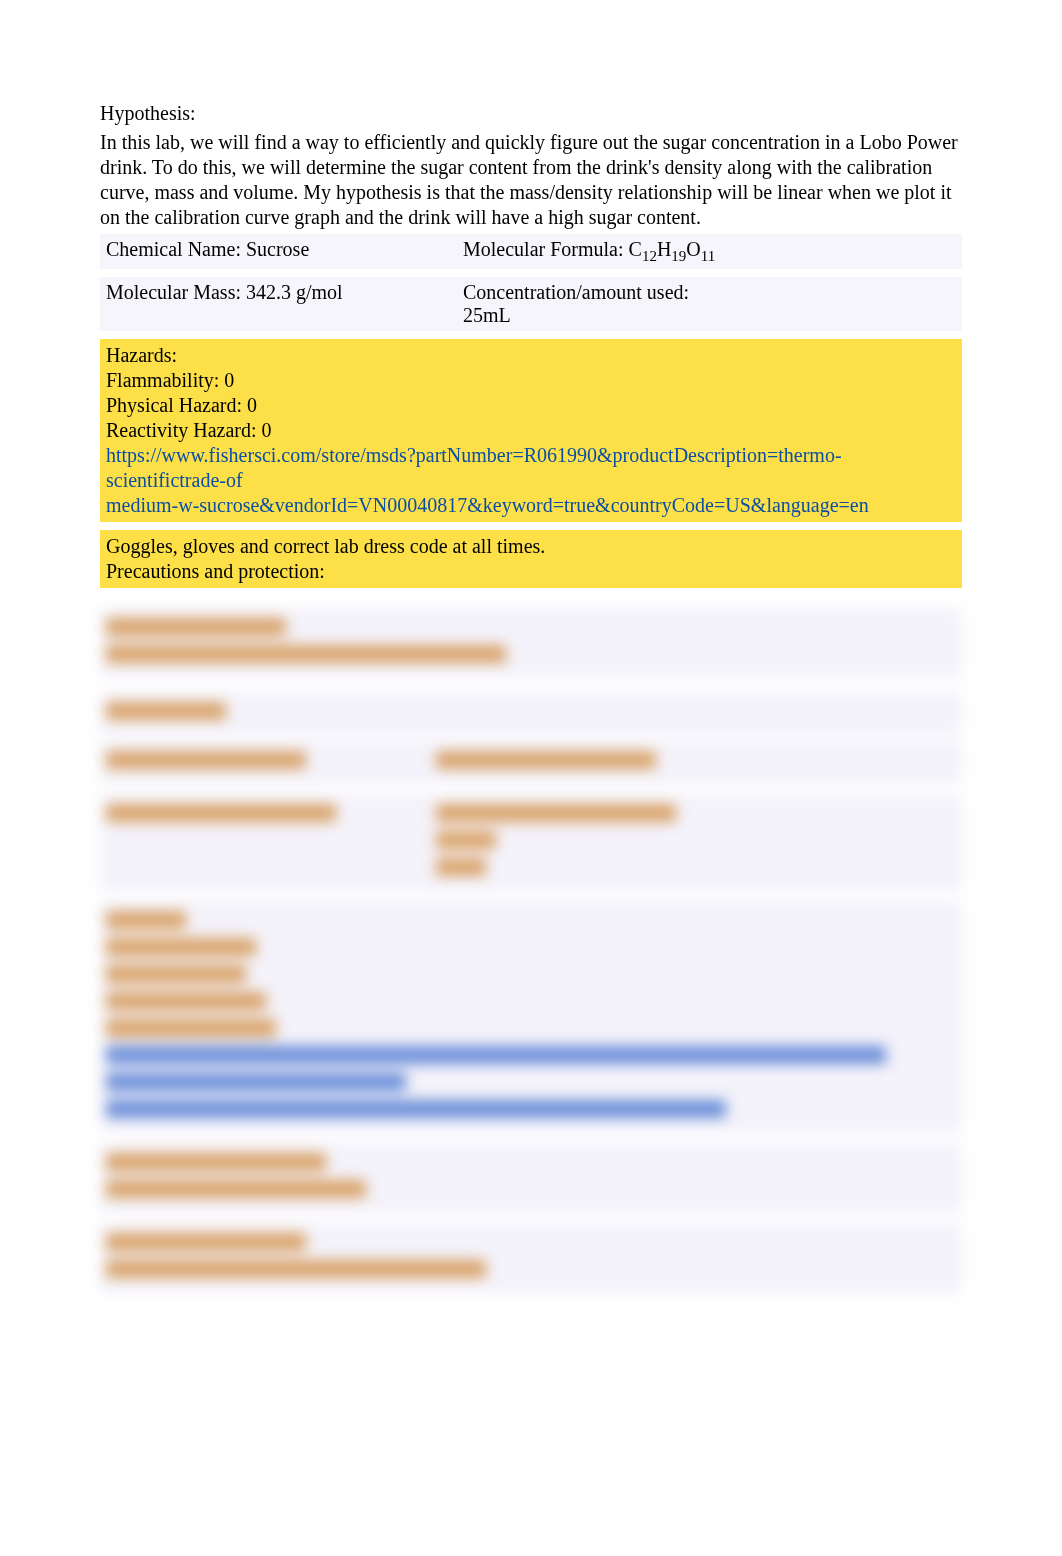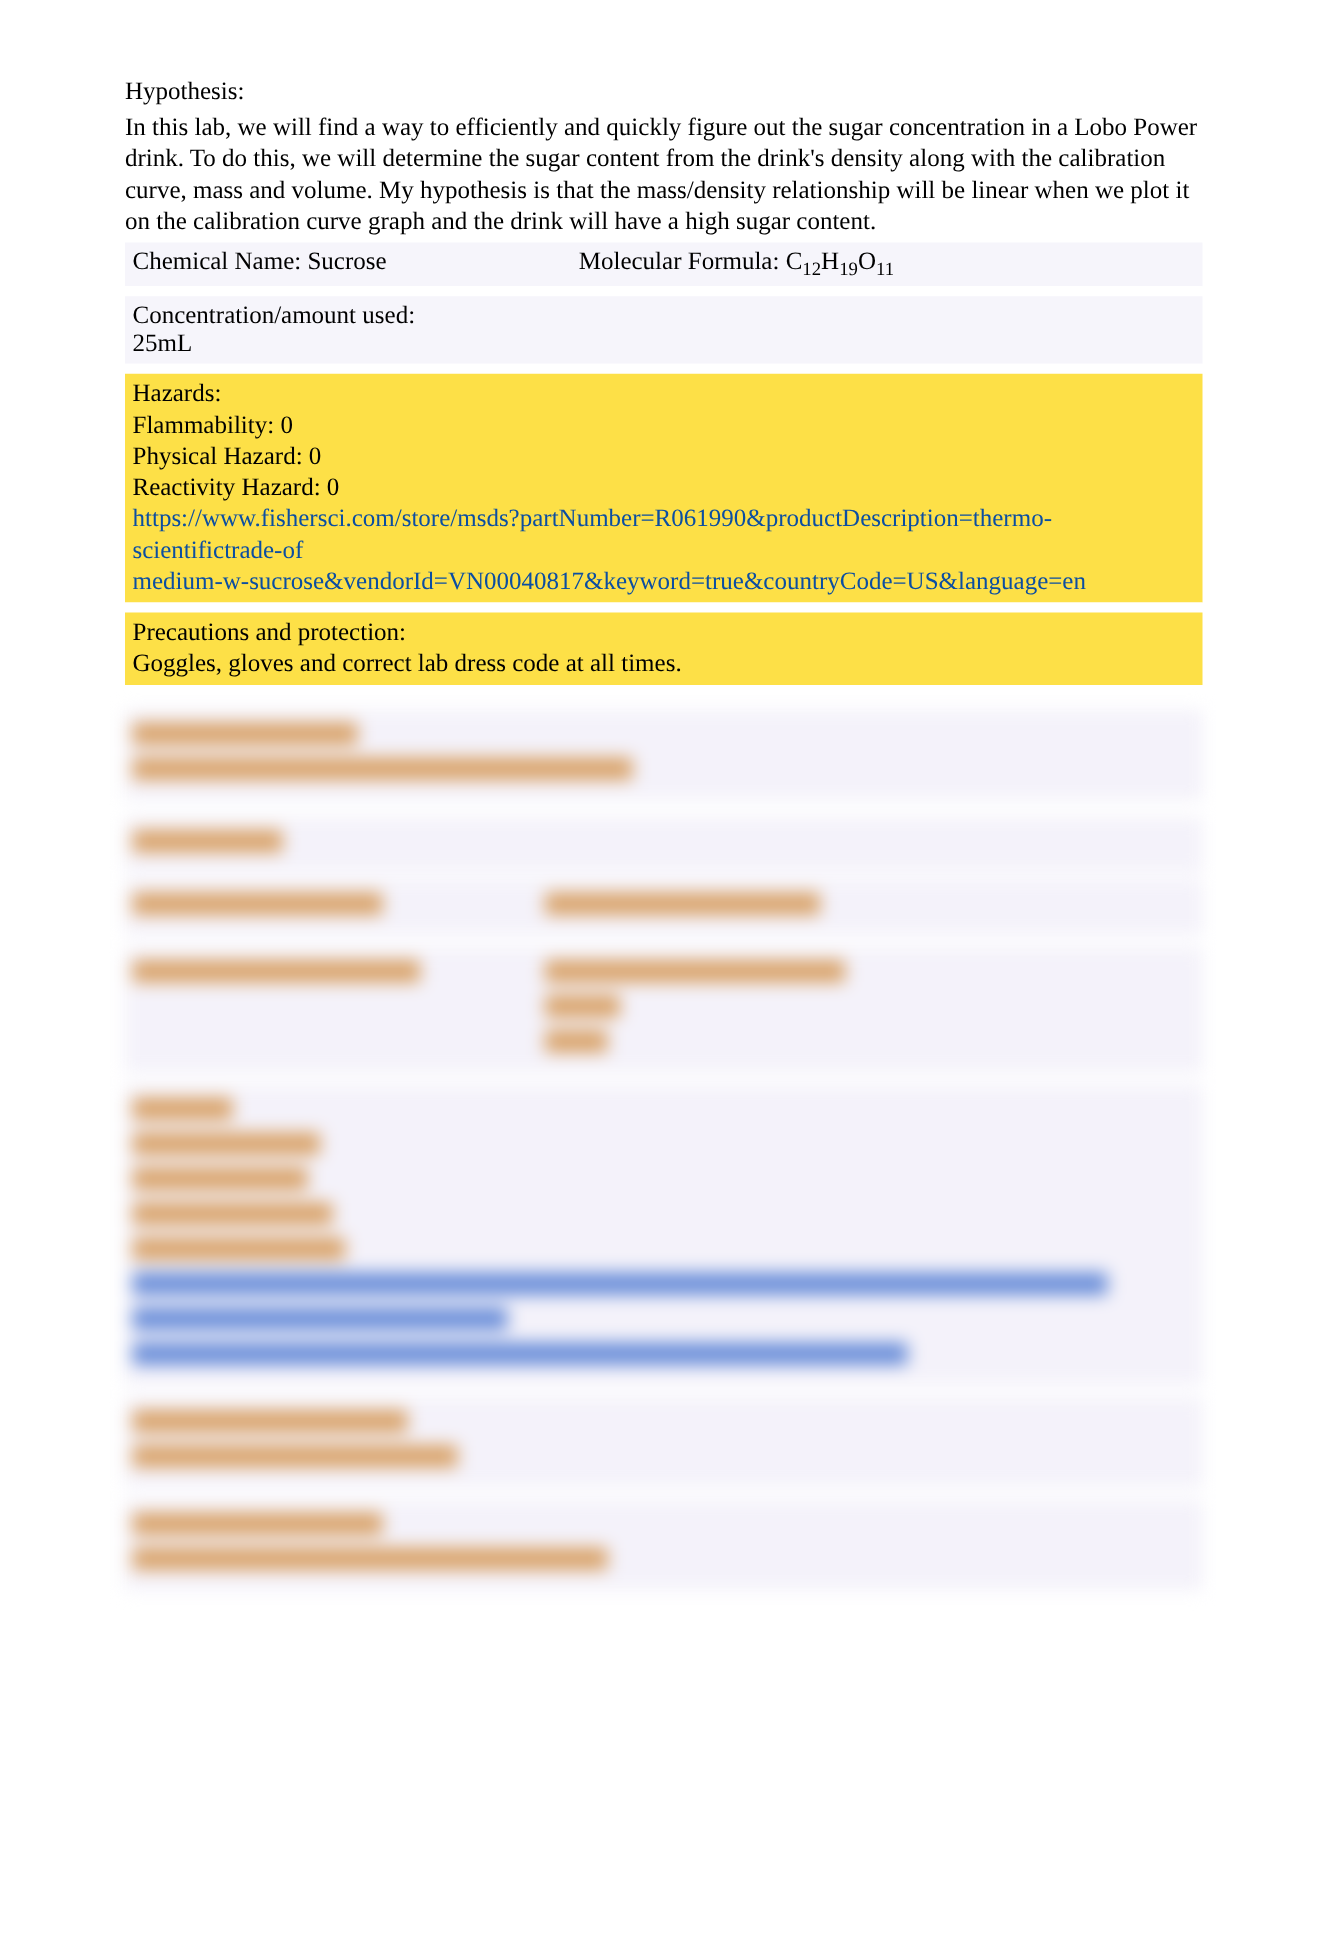--- a/index.html
+++ b/index.html
@@ -6,20 +6,21 @@
     margin: 0;
     padding: 0;
     font-family: "Times New Roman", Times, serif;
     font-size: 20px;
     color: #000;
     background: #fff;
     width: 1062px;
   }
   .page {
     padding: 61px 100px 160px 100px;
+    margin-top: 40px;
   }
   .para {
     line-height: 1.25;
     margin-bottom: 4px;
   }
   .grid2 {
     display: grid;
     grid-template-columns: 310px 1fr;
     column-gap: 20px;
     padding: 4px 6px;
@@ -80,20 +81,21 @@
   <div class="grid2">
     <div>Chemical Name: Sucrose</div>
     <div>
       <span>Molecular Formula: </span><span>C</span><span class="sub">12</span><span>H</span><span class="sub">19</span><span>O</span><span class="sub">11</span>
     </div>
   </div>
 
   <div class="row-white"></div>
 
   <div class="grid2">
+    <div>Molecular Mass: 342.3 g/mol</div>
     <div>
       <div>Concentration/amount used:</div>
       <div>25mL</div>
     </div>
   </div>
 
   <div class="row-white"></div>
 
   <div class="block">
     <div>Hazards:</div>
@@ -104,22 +106,22 @@
       <a class="link" href="#">https://www.fishersci.com/store/msds?partNumber=R061990&amp;productDescription=thermo-scientifictrade-of</a>
     </div>
     <div>
       <a class="link" href="#">medium-w-sucrose&amp;vendorId=VN00040817&amp;keyword=true&amp;countryCode=US&amp;language=en</a>
     </div>
   </div>
 
   <div class="row-white"></div>
 
   <div class="block">
+    <div>Goggles, gloves and correct lab dress code at all times.</div>
     <div>Precautions and protection:</div>
-    <div>Goggles, gloves and correct lab dress code at all times.</div>
   </div>
 
   <div class="spacer"></div>
 
   <div class="blur-zone">
     <div class="fake-block">
       <div class="row"><span class="fake-text" style="width:180px"></span></div>
       <div class="row"><span class="fake-text" style="width:400px"></span></div>
     </div>
 

